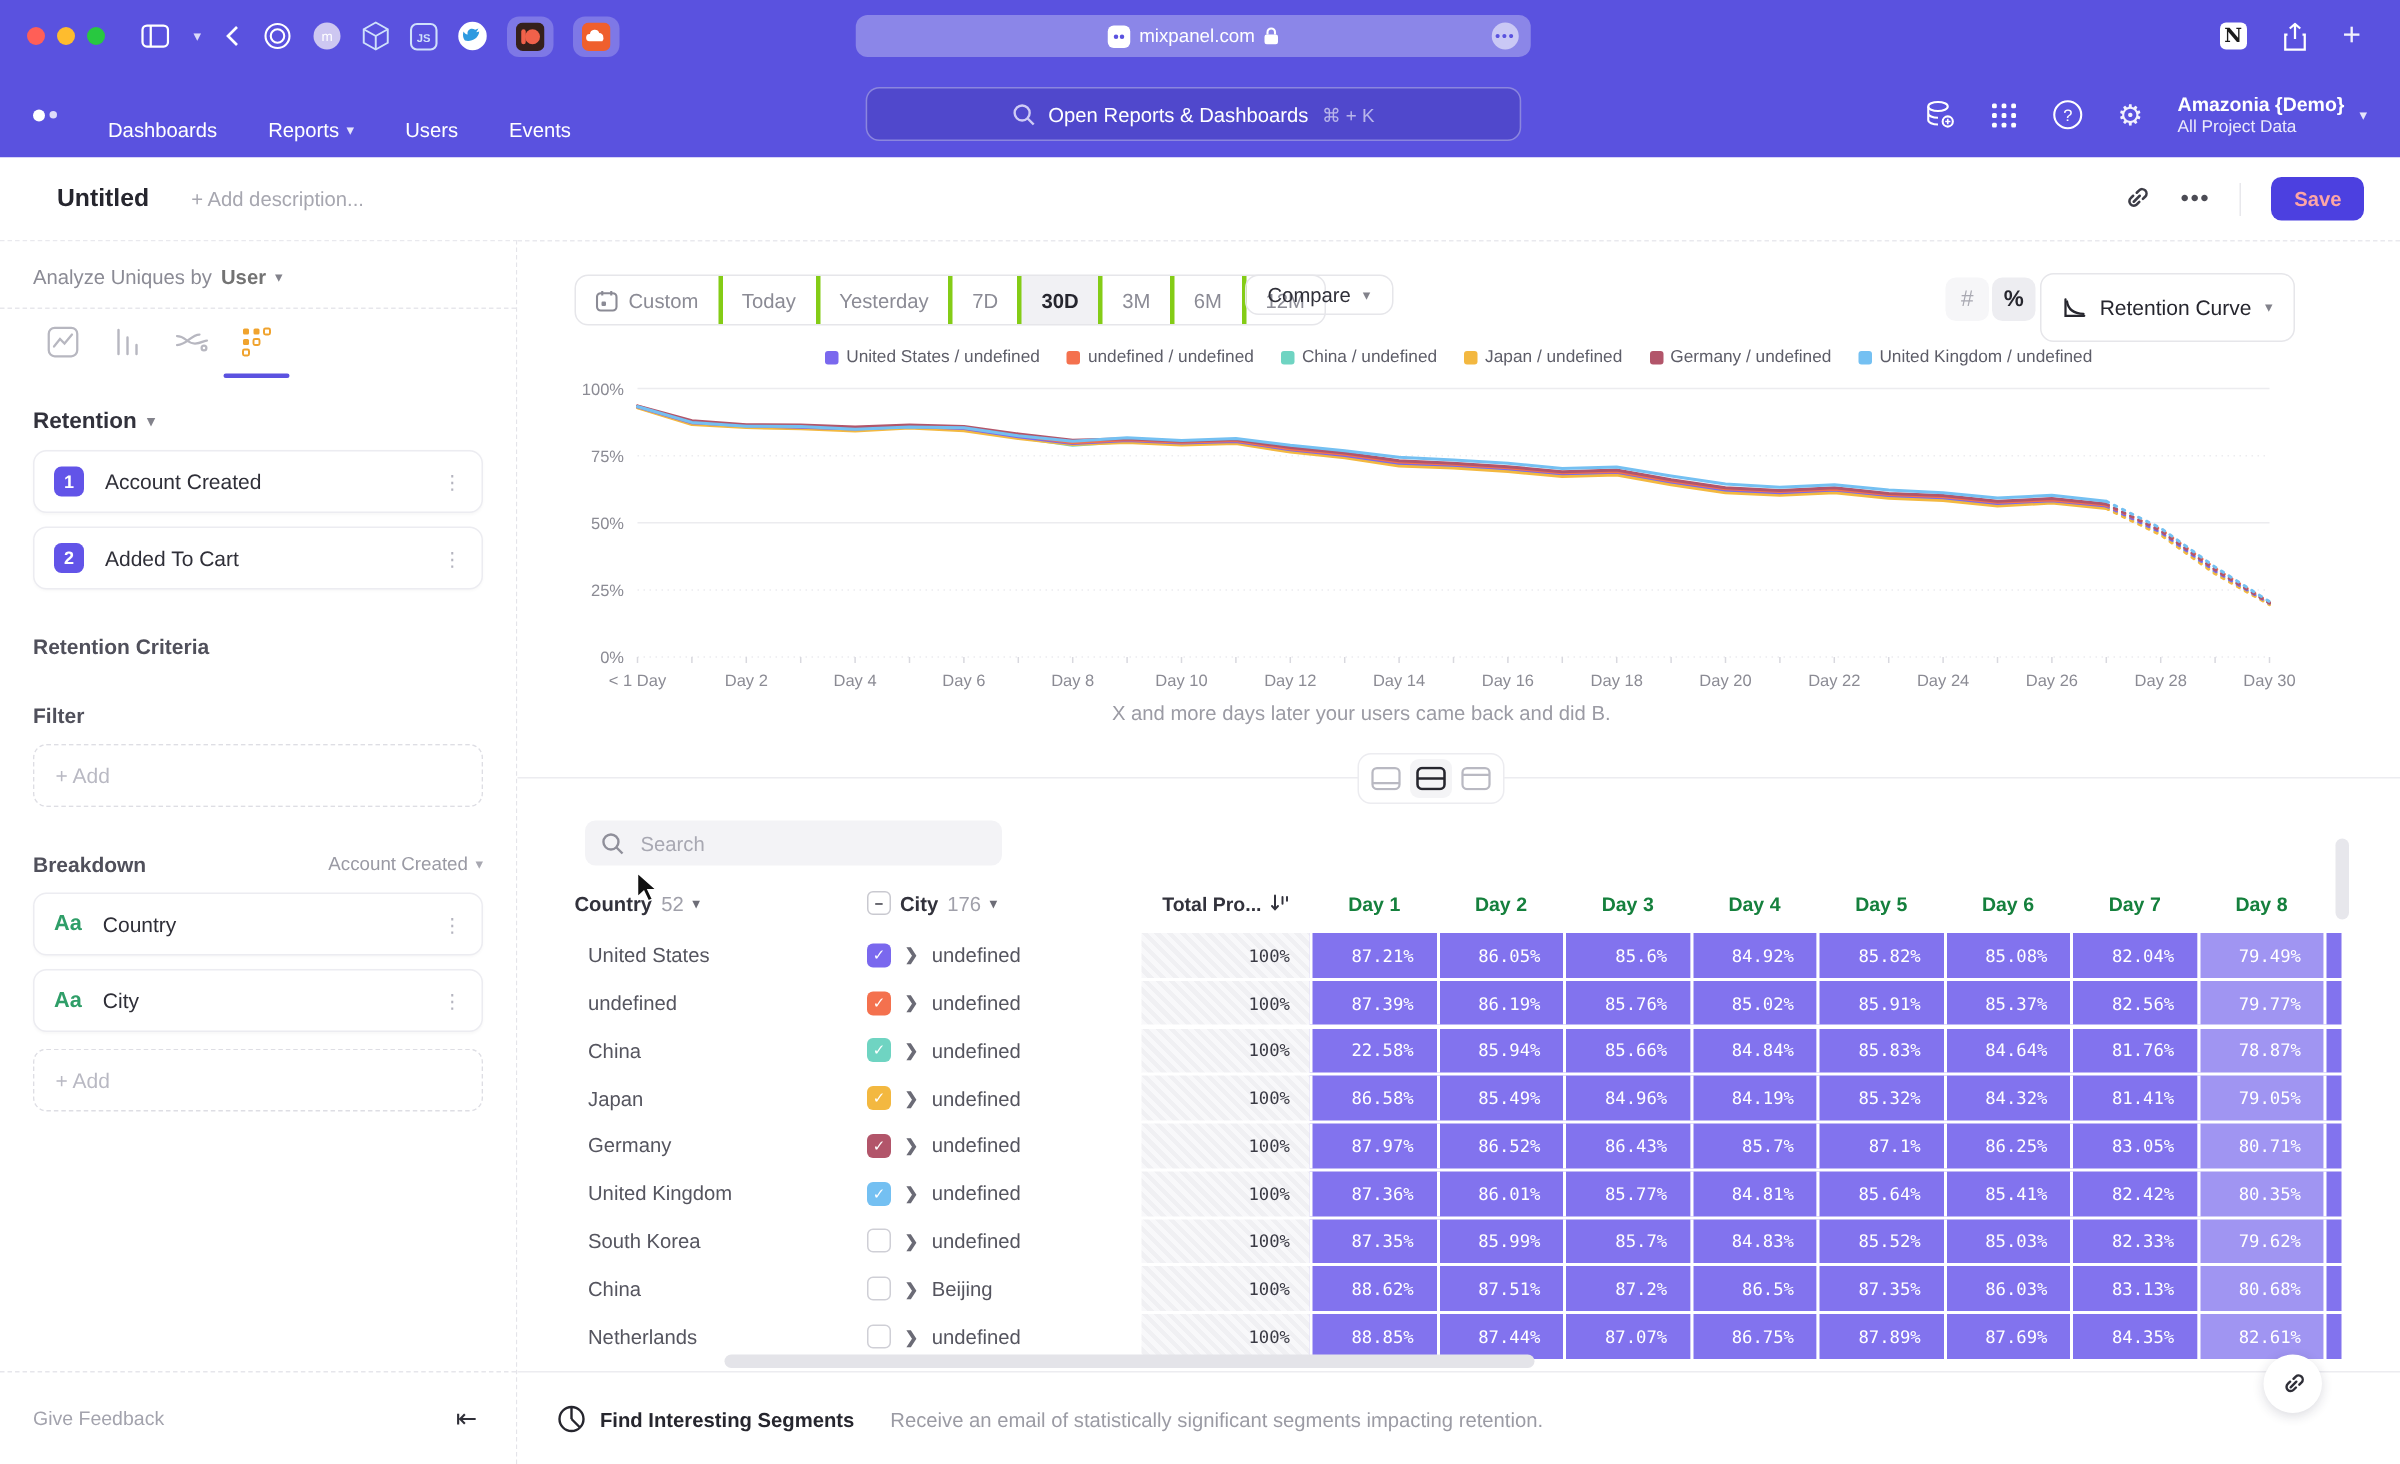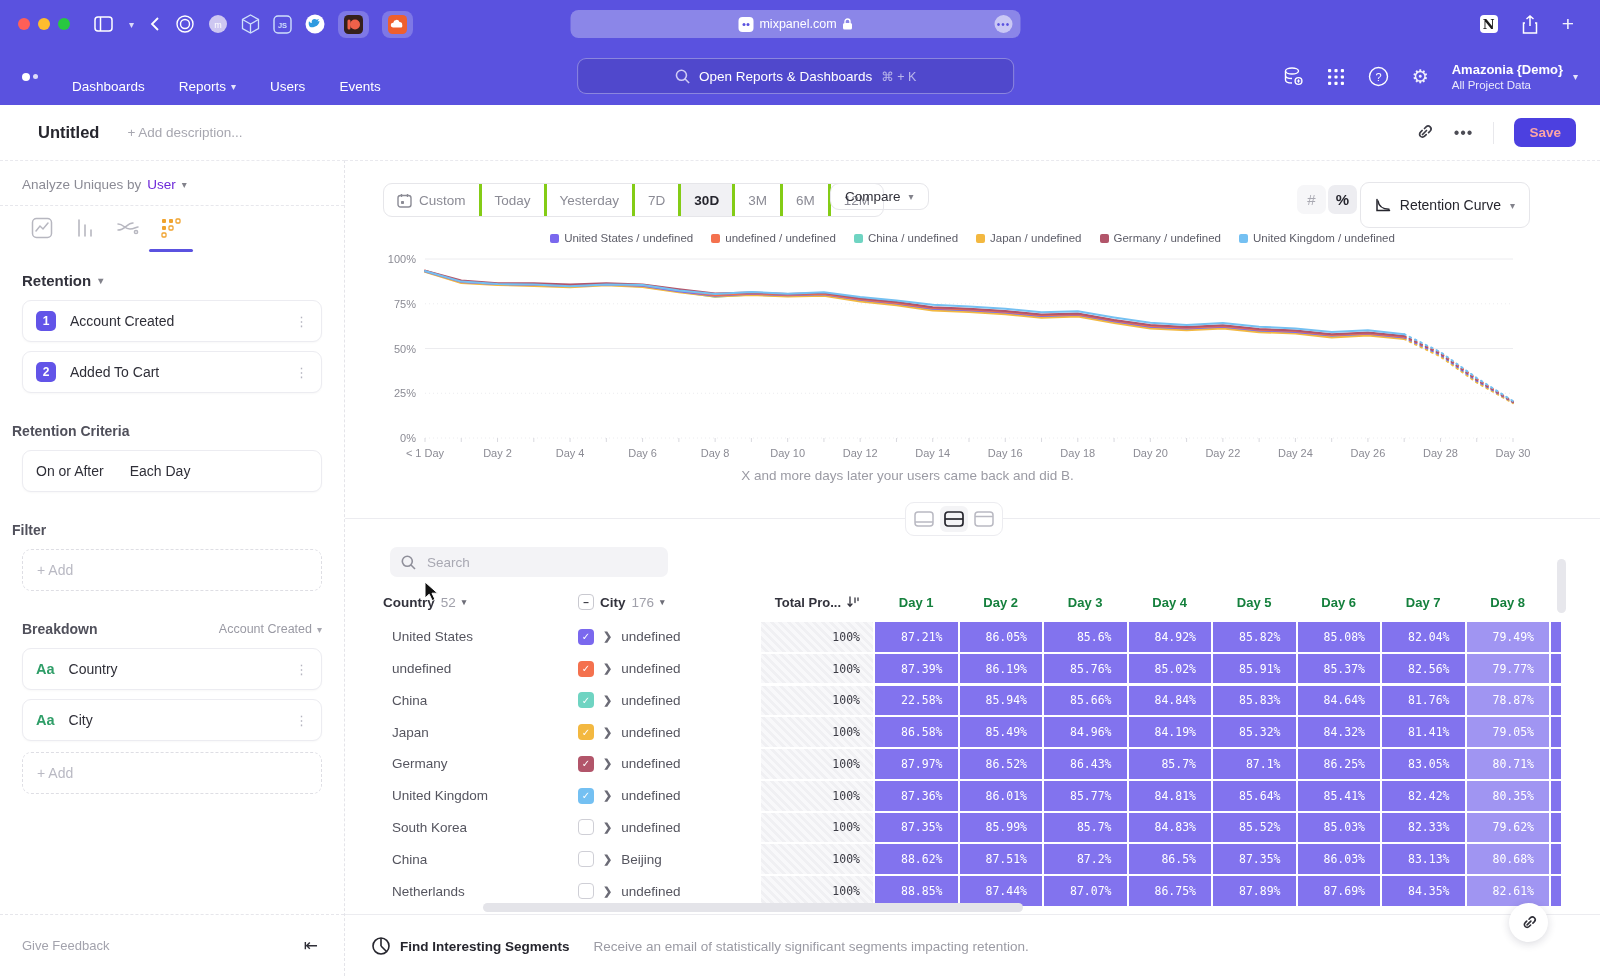--- a/index.html
+++ b/index.html
@@ -46,28 +46,28 @@
   .rep-title{margin-left:38px;font-size:16.5px;font-weight:700;color:#26262e;}
   .rep-desc{margin-left:28px;font-size:13.5px;color:#a7a7b0;}
   .rephead-right{position:absolute;right:24px;display:flex;align-items:center;gap:20px;}
   .vdiv{width:1px;height:22px;background:#e8e8ec;}
   .save-btn{background:#4c40e0;color:#fca5a5;font-size:13.5px;font-weight:600;border-radius:7px;padding:7px 15px;}
   .ellipsis{color:#4c4c55;font-size:16px;letter-spacing:1px;}
 
   
   .sidebar{position:absolute;left:0;top:160px;width:345px;bottom:0;border-right:1px dashed #e4e4e9;border-top:1px dashed #e9e9ee;background:#fff;}
   .analyze{display:flex;align-items:center;gap:6px;margin:16px 22px 0;font-size:13.5px;color:#8b8b95;}
-  .analyze b{color:#6d28d9;font-weight:400;}
+  .analyze b{color:#737373;font-weight:700;}
   .analyze .chev{color:#6d6d77;}
   .sb-div{border-top:1px dashed #e7e7ec;margin-top:13px;}
   .sb-tabs{display:flex;gap:19px;padding:10px 0 0 30px;position:relative;height:46px;}
   .sb-tab{width:24px;height:24px;display:flex;align-items:center;justify-content:center;}
   .tab-underline{position:absolute;left:149px;bottom:0;width:44px;height:3px;border-radius:2px;background:#5b52e0;}
   .sb-h1{display:flex;align-items:center;gap:7px;margin:20px 22px 0;font-size:15px;font-weight:600;color:#32323c;}
-  .sb-h2{margin:30px 12px 0;font-size:14px;font-weight:600;color:#50505b;}
+  .sb-h2{margin:30px 22px 0;font-size:14px;font-weight:600;color:#50505b;}
   .card{margin:11px 22px 0;height:42px;border:1px solid #ececf1;border-radius:9px;background:#fff;
     display:flex;align-items:center;padding:0 13px;box-shadow:0 1px 2px rgba(20,20,40,.03);}
   .card + .card{margin-top:9px;}
   .badge{width:20px;height:20px;border-radius:5px;background:#6254e8;color:#fff;font-size:12px;font-weight:700;
     display:flex;align-items:center;justify-content:center;}
   .card-label{margin-left:14px;font-size:14px;font-weight:500;color:#2f2f38;flex:1;}
   .kebab{color:#b4b4bf;font-size:13px;}
   .aa{color:#2f9e68;font-weight:700;font-size:14.5px;}
   .dashed-add{margin:11px 22px 0;height:42px;border:1px dashed #dedee4;border-radius:9px;display:flex;align-items:center;
     padding:0 14px;color:#b9b9c3;font-size:14px;gap:8px;}
@@ -375,24 +375,20 @@
       <span class="card-label">Account Created</span>
       <span class="kebab">⋮</span>
     </div>
     <div class="card">
       <span class="badge">2</span>
       <span class="card-label">Added To Cart</span>
       <span class="kebab">⋮</span>
     </div>
 
     <div class="sb-h2">Retention Criteria</div>
-    <div class="card" style="gap:26px;">
-      <span style="font-size:14px;font-weight:500;">On or After</span>
-      <span style="font-size:14px;font-weight:500;">Each Day</span>
-    </div>
 
     <div class="sb-h2">Filter</div>
     <div class="dashed-add">
       <span>+ Add</span>
     </div>
 
     <div class="bd-row">
       <span class="sb-h2" style="margin:0;">Breakdown</span>
       <span class="bd-dd">
         <span>Account Created</span>

